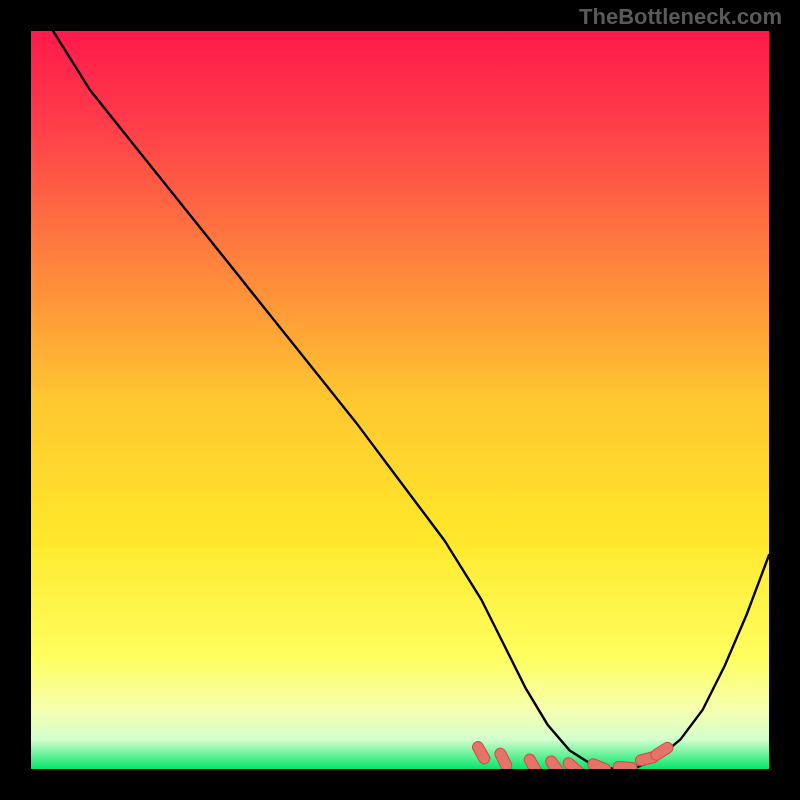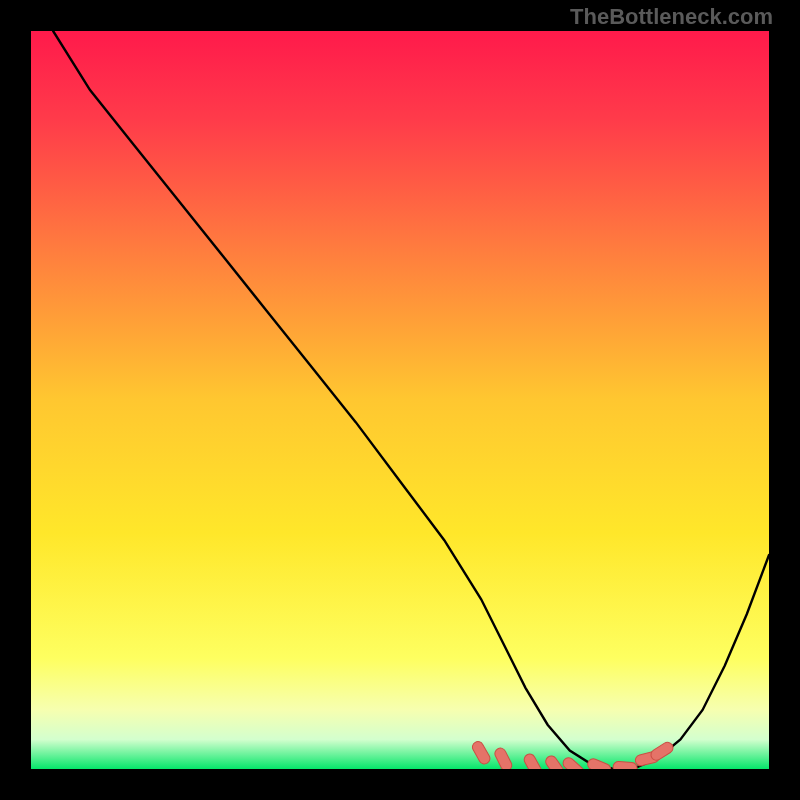--- a/index.html
+++ b/index.html
@@ -5,21 +5,21 @@
   * { margin: 0; padding: 0; box-sizing: border-box; }
   html, body { width: 800px; height: 800px; overflow: hidden; background: #000; }
   .frame {
     position: relative;
     width: 800px;
     height: 800px;
   }
   .watermark {
     position: absolute;
     top: 4px;
-    right: 27px;
+    right: 18px;
     font-family: Arial, sans-serif;
     font-size: 22px;
     font-weight: bold;
     color: #5a5a5a;
     z-index: 10;
   }
   .plot {
     position: absolute;
     left: 31px;
     top: 31px;

